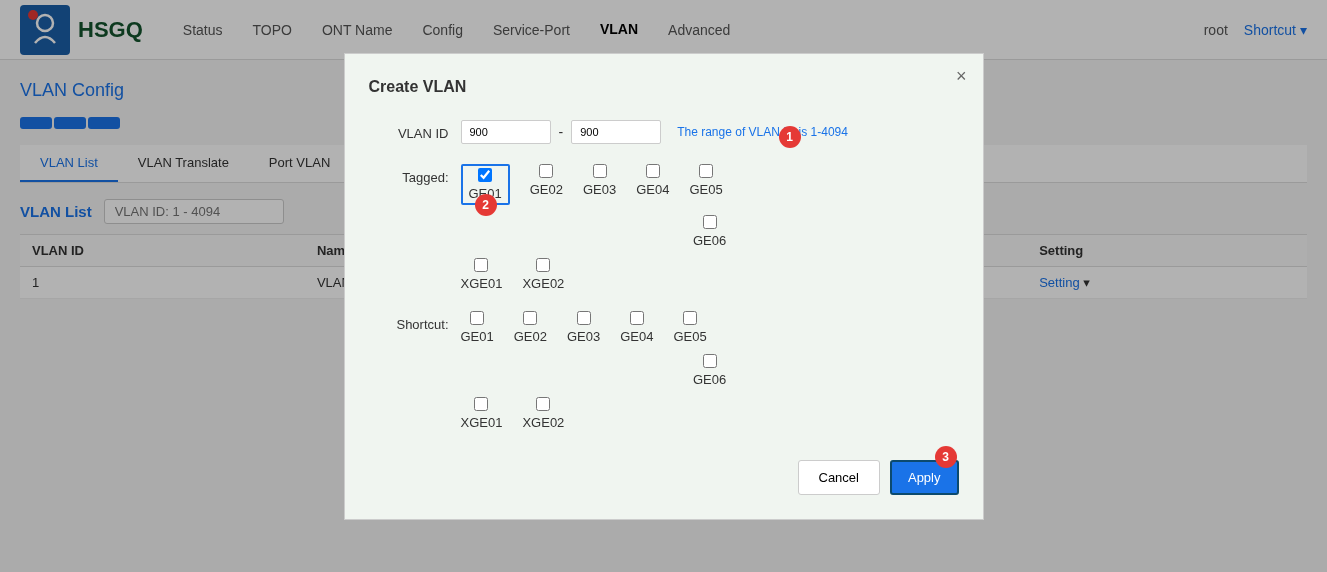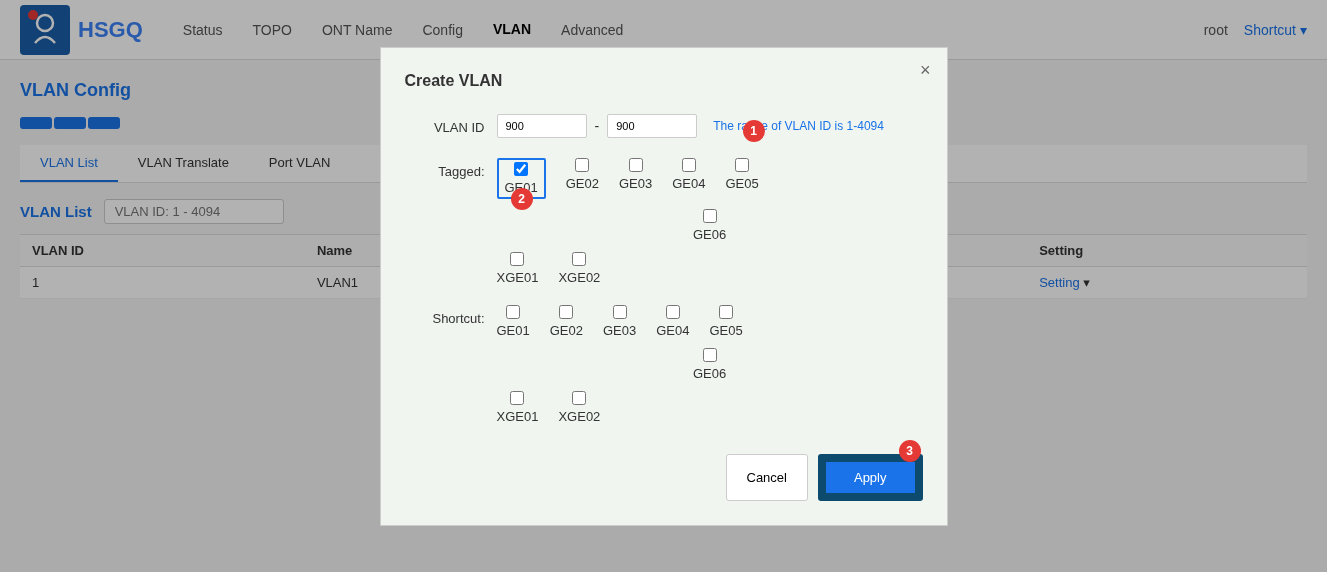--- a/index.html
+++ b/index.html
@@ -21,21 +21,21 @@
       gap: 8px;
       margin-right: 40px;
     }
     .logo-icon {
       width: 50px;
       height: 50px;
     }
     .logo-text {
       font-size: 22px;
       font-weight: bold;
-      color: #3b82f6;
+      color: #14532d;
     }
     .nav-items {
       display: flex;
       align-items: center;
       gap: 30px;
       flex: 1;
     }
     .nav-item {
       color: #555;
       cursor: pointer;
@@ -59,21 +59,21 @@
     
     .page-content {
       padding: 20px;
       background: #f5f5f5;
       min-height: calc(100vh - 60px);
       position: relative;
     }
     .page-title {
       color: #1a73e8;
       font-size: 18px;
-      font-weight: bold;
+      font-weight: normal;
       margin-bottom: 16px;
     }
     .tab-bar {
       display: flex;
       gap: 2px;
       margin-bottom: 16px;
     }
     .tab-btn {
       background: #1a73e8;
       color: #fff;
@@ -149,21 +149,21 @@
       display: flex;
       align-items: center;
       justify-content: center;
     }
 
     
     .dialog {
       background: #f0f5f0;
       border: 1px solid #ccc;
       border-radius: 0;
-      width: 568px;
+      width: 640px;
       padding: 24px;
       position: relative;
     }
     .dialog-title {
       font-size: 16px;
       font-weight: bold;
       color: #333;
       margin-bottom: 24px;
     }
     .dialog-close {
@@ -240,22 +240,22 @@
       background: #fff;
       border: 1px solid #ccc;
       padding: 8px 20px;
       cursor: pointer;
       font-size: 13px;
       border-radius: 3px;
     }
     .btn-apply {
       background: #1a73e8;
       color: #fff;
-      border: 8px solid #0c4a6e;
-      padding: 8px 28px;
+      border: 2px solid #0c4a6e;
+      padding: 8px 16px;
       cursor: pointer;
       font-size: 13px;
       border-radius: 3px;
     }
 
     
     .step-badge {
       display: inline-block;
       background: #e53935;
       color: #fff;
@@ -285,20 +285,21 @@
       <path d="M15 38 Q25 26 35 38" fill="none" stroke="#fff" stroke-width="2.5"></path>
       <circle cx="13" cy="10" r="5" fill="#e53935"></circle>
     </svg>
     <span class="logo-text">HSGQ</span>
   </div>
   <div class="nav-items">
     <a class="nav-item">Status</a>
     <a class="nav-item">TOPO</a>
     <a class="nav-item">ONT Name</a>
     <a class="nav-item">Config</a>
+    <a class="nav-item">Service-Port</a>
     <a class="nav-item active">VLAN</a>
     <a class="nav-item">Advanced</a>
   </div>
   <div class="header-right">
     <span class="root">root</span>
     <span class="shortcut">
       <span>Shortcut</span>
       <span>▾</span>
     </span>
   </div>

